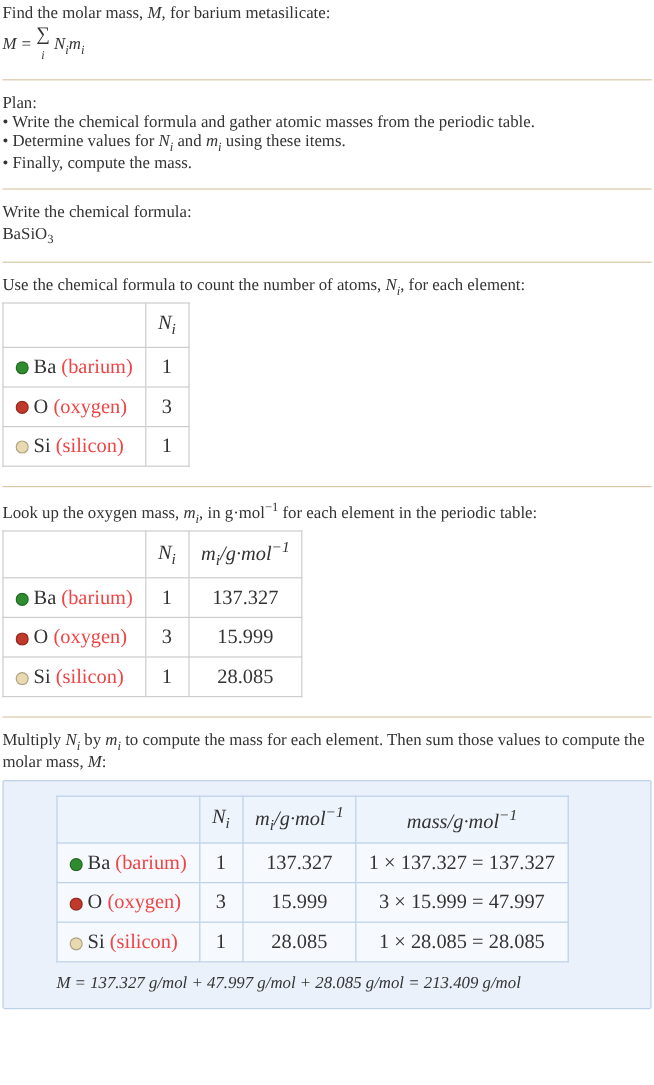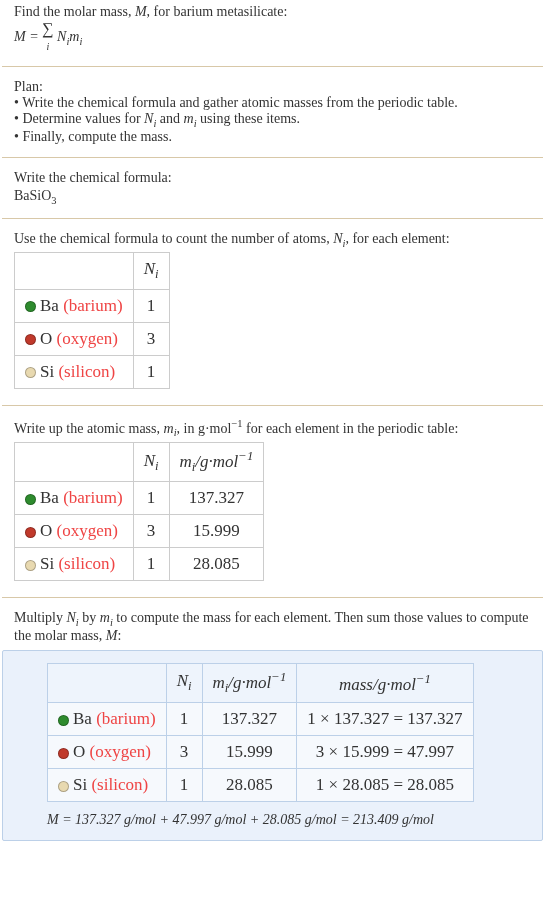--- a/index.html
+++ b/index.html
@@ -6,21 +6,21 @@
 body {
   margin: 0;
   padding: 0;
   font-family: Georgia, 'Times New Roman', serif;
   font-size: 14px;
   color: #333;
   background: #fff;
   width: 545px;
 }
 .section {
-  padding: 4px 14px;
+  padding: 4px 2px;
 }
 hr.sep {
   border: none;
   border-top: 1px solid #d8c8a8;
   margin: 8px 2px;
 }
 .formula {
   font-style: italic;
   font-family: 'Times New Roman', serif;
 }
@@ -126,21 +126,21 @@
       <td>1</td>
     </tr>
   </tbody>
     </table>
 </div>
 
 <hr class="sep">
 
 <div class="section">
   <div>
-    <span>Write up the atomic mass, </span><span class="formula">m</span><span class="formula sub">i</span><span>, in g·mol</span><span class="sup">−1</span><span> for each element in the periodic table:</span>
+    <span>Look up the oxygen mass, </span><span class="formula">m</span><span class="formula sub">i</span><span>, in g·mol</span><span class="sup">−1</span><span> for each element in the periodic table:</span>
   </div>
   <table class="data">
     <tbody>
         <tr>
       <th></th>
       <th><span class="formula">N</span><span class="formula sub">i</span></th>
       <th><span class="formula">m</span><span class="formula sub">i</span><span>/g·mol</span><span class="sup">−1</span></th>
     </tr>
     <tr>
       <td class="elcell"><span class="swatch" style="background:#2e8b2e"></span><span>Ba</span> <span class="elname">(barium)</span></td>

